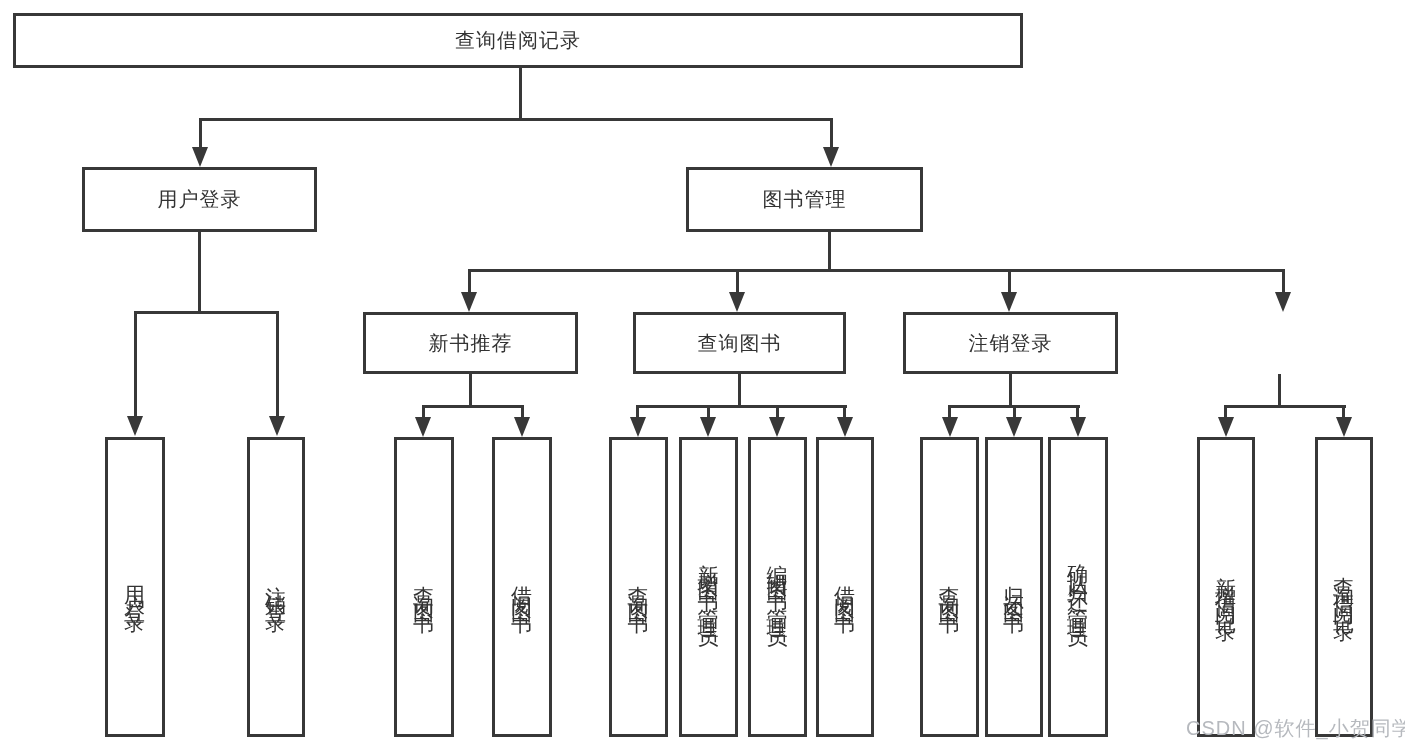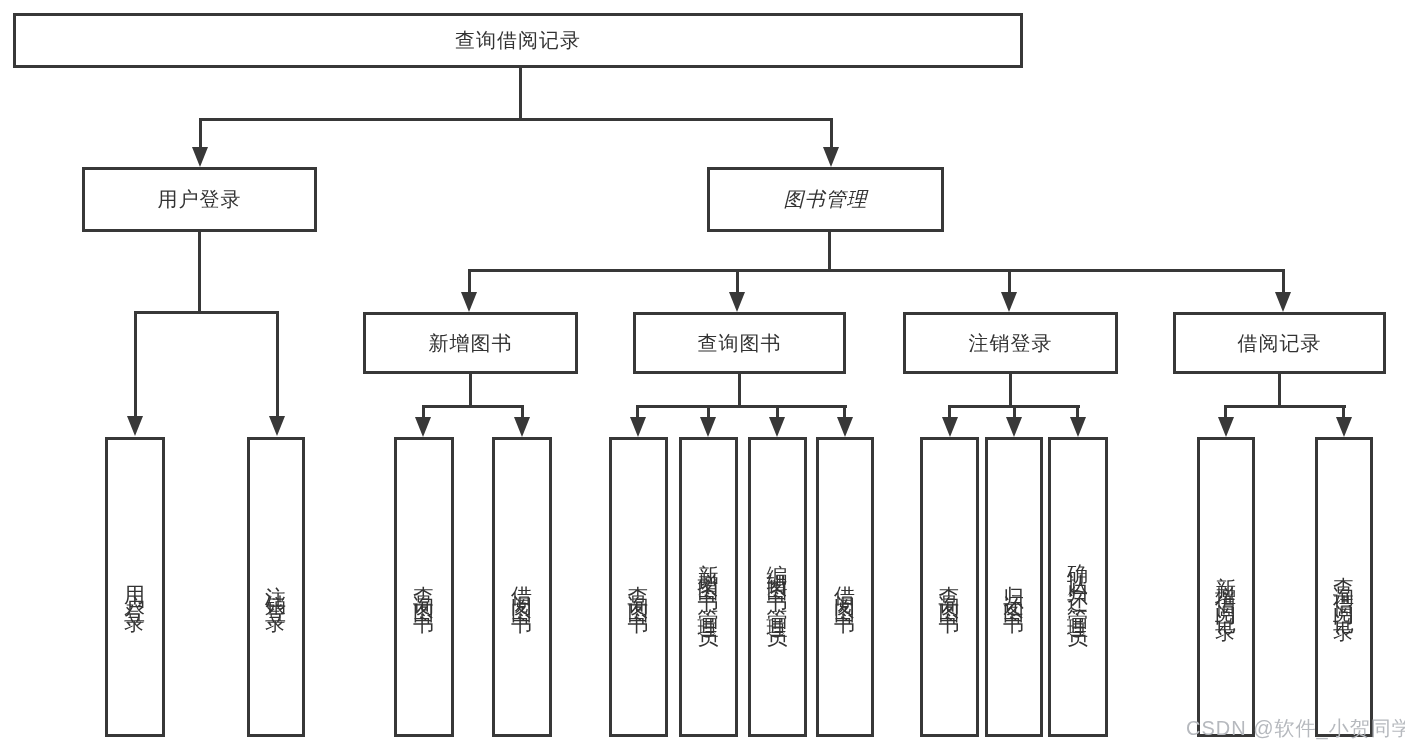--- a/index.html
+++ b/index.html
@@ -64,21 +64,21 @@
     <div class="hline" style="left:199px; top:118px; width:634px; height:3px;"></div>
     <div class="vline" style="left:199px; top:118px; width:3px; height:31px;"></div>
     <div class="arrow" style="left:192px; top:147px;"></div>
     <div class="vline" style="left:830px; top:118px; width:3px; height:31px;"></div>
     <div class="arrow" style="left:823px; top:147px;"></div>
   </div>
 
   <div class="box" style="left:82px; top:167px; width:235px; height:65px;">
     <span>用户登录</span>
   </div>
-  <div class="box" style="left:707px; top:167px; width:237px; height:65px;font-style:italic;">
+  <div class="box" style="left:686px; top:167px; width:237px; height:65px;">
     <span>图书管理</span>
   </div>
 
   <div>
     <div class="vline" style="left:198px; top:232px; width:3px; height:81px;"></div>
     <div class="hline" style="left:134px; top:311px; width:145px; height:3px;"></div>
     <div class="vline" style="left:134px; top:311px; width:3px; height:106px;"></div>
     <div class="arrow" style="left:127px; top:416px;"></div>
     <div class="vline" style="left:276px; top:311px; width:3px; height:106px;"></div>
     <div class="arrow" style="left:269px; top:416px;"></div>
@@ -91,30 +91,27 @@
     <div class="arrow" style="left:461px; top:292px;"></div>
     <div class="vline" style="left:736px; top:269px; width:3px; height:26px;"></div>
     <div class="arrow" style="left:729px; top:292px;"></div>
     <div class="vline" style="left:1008px; top:269px; width:3px; height:26px;"></div>
     <div class="arrow" style="left:1001px; top:292px;"></div>
     <div class="vline" style="left:1282px; top:269px; width:3px; height:26px;"></div>
     <div class="arrow" style="left:1275px; top:292px;"></div>
   </div>
 
   <div class="box" style="left:363px; top:312px; width:215px; height:62px;">
-    <span>新增图书</span>
+    <span>新书推荐</span>
   </div>
   <div class="box" style="left:633px; top:312px; width:213px; height:62px;">
     <span>查询图书</span>
   </div>
   <div class="box" style="left:903px; top:312px; width:215px; height:62px;">
     <span>注销登录</span>
-  </div>
-  <div class="box" style="left:1173px; top:312px; width:213px; height:62px;">
-    <span>借阅记录</span>
   </div>
 
   <div>
     <div class="vline" style="left:469px; top:374px; width:3px; height:33px;"></div>
     <div class="hline" style="left:422px; top:405px; width:102px; height:3px;"></div>
     <div class="vline" style="left:422px; top:405px; width:3px; height:13px;"></div>
     <div class="arrow" style="left:415px; top:417px;"></div>
     <div class="vline" style="left:521px; top:405px; width:3px; height:13px;"></div>
     <div class="arrow" style="left:514px; top:417px;"></div>
   </div>

